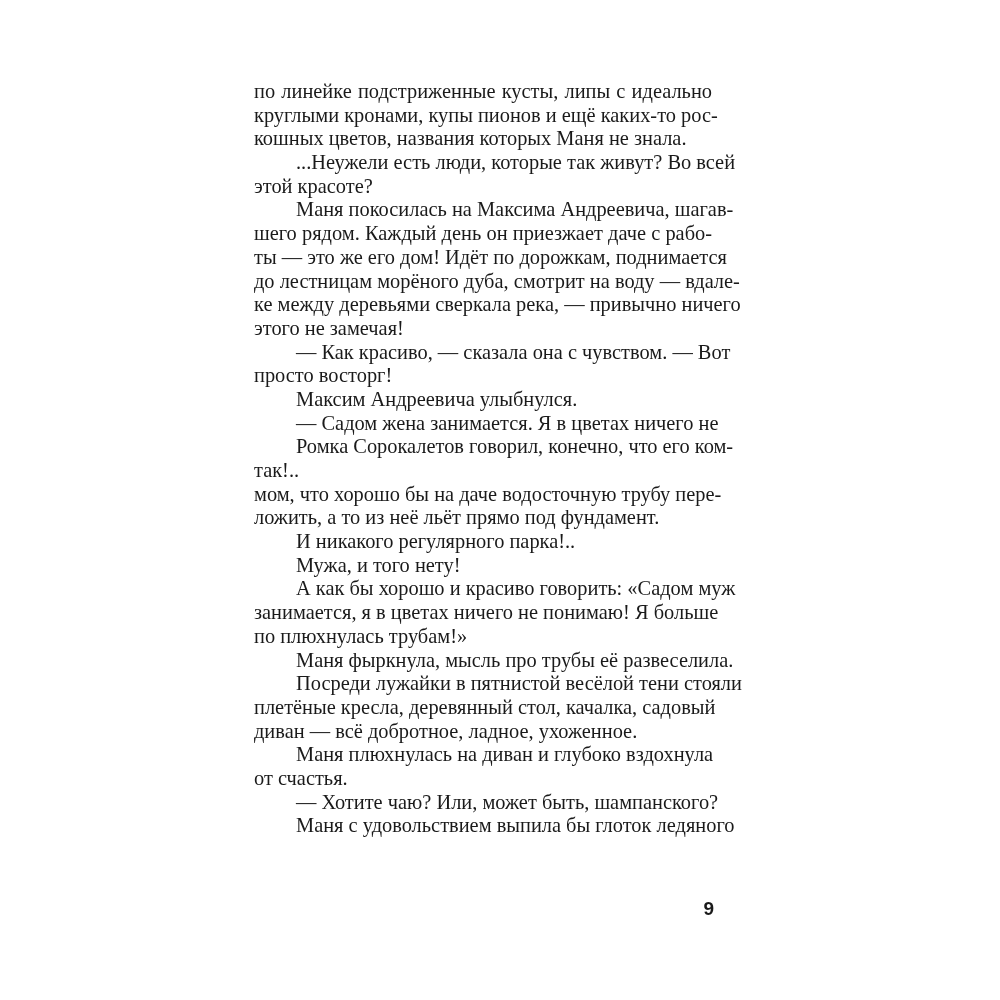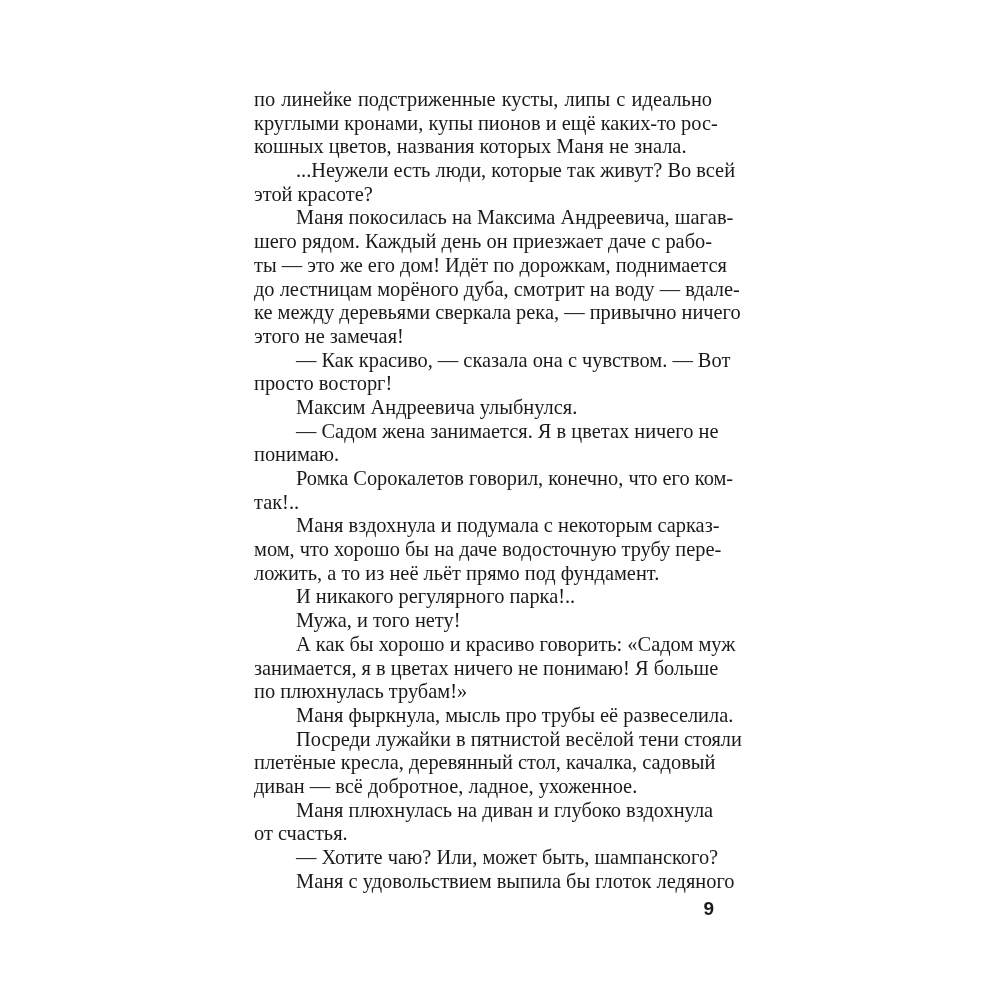--- a/index.html
+++ b/index.html
@@ -1,20 +1,20 @@
 <!DOCTYPE html>
 <html><head>
 <meta charset="utf-8">
 <style>
   html, body { margin: 0; padding: 0; background: #ffffff; }
   body { width: 1000px; height: 1000px; position: relative; overflow: hidden; }
   .page {
     position: absolute;
     left: 254px;
-    top: 88px;
+    top: 80px;
     width: 458px;
     font-family: "Liberation Serif", "DejaVu Serif", serif;
     font-size: 20.4px;
     line-height: 23.7px;
     color: #1a1a1a;
   }
   .para {
     margin: 0;
     text-indent: 0;
   }
@@ -68,30 +68,28 @@
     <span class="line indent">— Как красиво, — сказала она с чувством. — Вот</span>
     <span class="line last">просто восторг!</span>
   </p>
 
   <p class="para">
     <span class="line indent last">Максим Андреевича улыбнулся.</span>
   </p>
 
   <p class="para">
     <span class="line indent">— Садом жена занимается. Я в цветах ничего не</span>
-    <span class="line last">понимаю.</span>
   </p>
 
   <p class="para">
     <span class="line indent">Ромка Сорокалетов говорил, конечно, что его ком-</span>
     <span class="line last">так!..</span>
   </p>
 
   <p class="para">
-    <span class="line indent">Маня вздохнула и подумала с некоторым сарказ-</span>
     <span class="line">мом, что хорошо бы на даче водосточную трубу пере-</span>
     <span class="line last">ложить, а то из неё льёт прямо под фундамент.</span>
   </p>
 
   <p class="para">
     <span class="line indent last">И никакого регулярного парка!..</span>
   </p>
 
   <p class="para">
     <span class="line indent last">Мужа, и того нету!</span>

